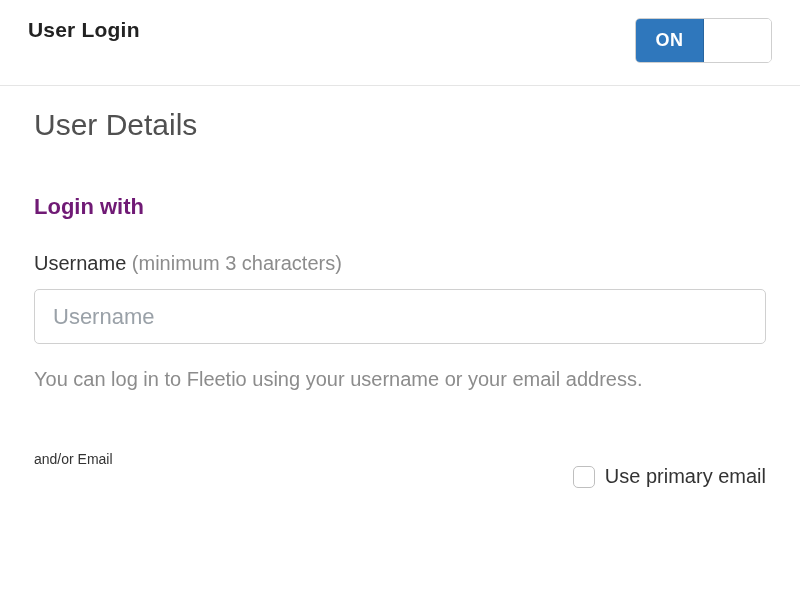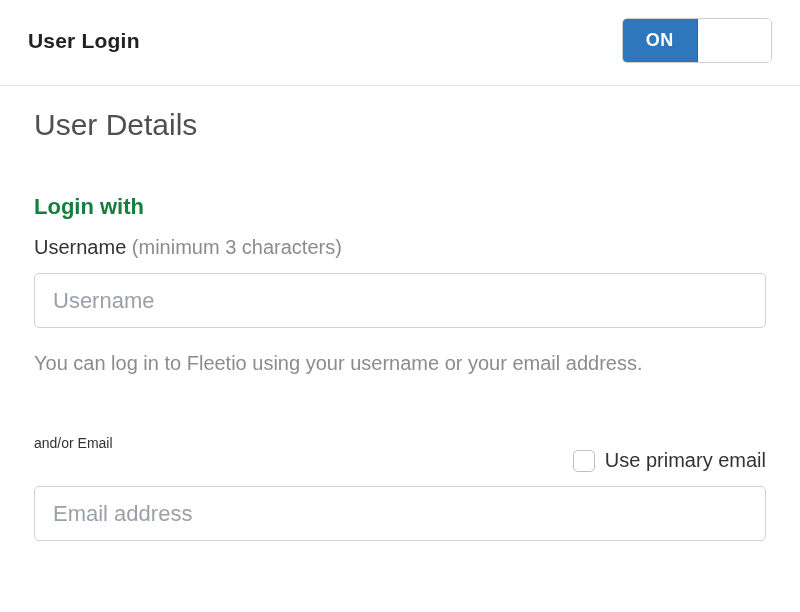--- a/index.html
+++ b/index.html
@@ -10,33 +10,33 @@
     body {
       font-family: -apple-system, BlinkMacSystemFont, "Segoe UI", Helvetica, Arial, sans-serif;
       background: #ffffff;
       color: #333;
       width: 800px;
       height: 612px;
     }
     .header-row {
       display: flex;
       justify-content: space-between;
-      align-items: center;
+      align-items: flex-start;
       padding: 18px 28px 22px 28px;
       border-bottom: 1px solid #e5e5e5;
     }
     .header-title {
       font-size: 21px;
       font-weight: 700;
       color: #222;
       letter-spacing: 0.2px;
     }
     .toggle {
       position: relative;
-      width: 150px;
+      width: 137px;
       height: 45px;
       border-radius: 5px;
       background: #ffffff;
       border: 1px solid #cfcfcf;
       display: flex;
       overflow: hidden;
       cursor: pointer;
     }
     .toggle-on {
       flex: 1;
@@ -59,22 +59,22 @@
     }
     .section-heading {
       font-size: 30px;
       font-weight: 400;
       color: #505050;
       margin-bottom: 52px;
     }
     .group-label {
       font-size: 22px;
       font-weight: 700;
-      color: #15803d;
-      margin-bottom: 16px;
+      color: #701a75;
+      margin-bottom: 32px;
     }
     .field-label {
       font-size: 20px;
       color: #333333;
       margin-bottom: 14px;
     }
     .field-label .hint {
       color: #8c8c8c;
       font-weight: 400;
     }
@@ -156,14 +156,13 @@
   <div class="helper">You can log in to Fleetio using your username or your email address.</div>
 
   <div class="email-label-row">
     <div class="email-label">and/or Email</div>
     <div class="checkbox-wrap">
       <input type="checkbox" class="checkbox" style="">
       <label class="checkbox-label">Use primary email</label>
     </div>
   </div>
 
-  <input type="text" class="text-input" placeholder="Email address" style="">
 </div>
 
 </body></html>

